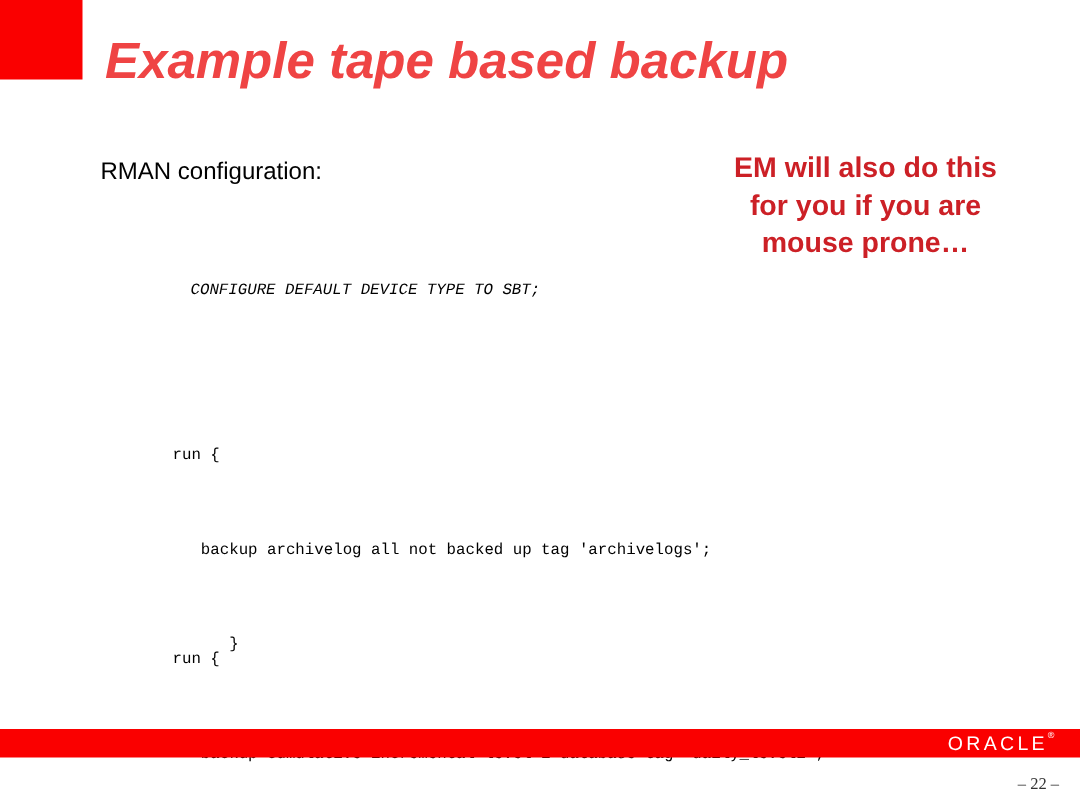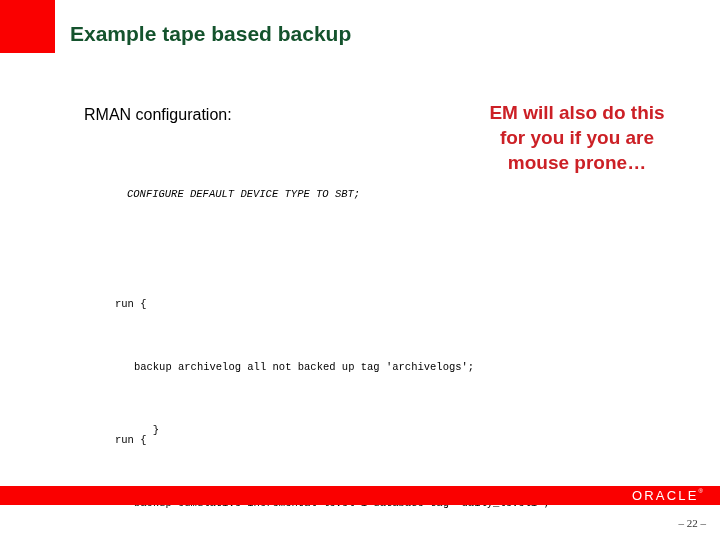--- a/index.html
+++ b/index.html
@@ -28,37 +28,38 @@
     width: 55px;
     height: 53px;
     background: #fa0000;
   }
 
   
   #slide-title {
     position: absolute;
     left: 70px;
     top: 22px;
-    font-size: 21px;
+    font-size: 34px;
     font-weight: bold;
-    color: #14532d;
+    color: #ef4444;
     letter-spacing: 0px;
     white-space: nowrap;
+    font-style: italic;
   }
 
   
   .section-heading {
     position: absolute;
     font-size: 16px;
     font-weight: normal;
     color: #000000;
     white-space: nowrap;
   }
 
-  #heading-rman-config { left: 84px; top: 106px; }
+  #heading-rman-config { left: 67px; top: 106px; }
   #heading-weekly      { left: 76px; top: 230px; }
   #heading-daily       { left: 76px; top: 365px; }
 
   
   #em-callout {
     position: absolute;
     left: 452px;
     top: 100px;
     width: 250px;
     text-align: center;

